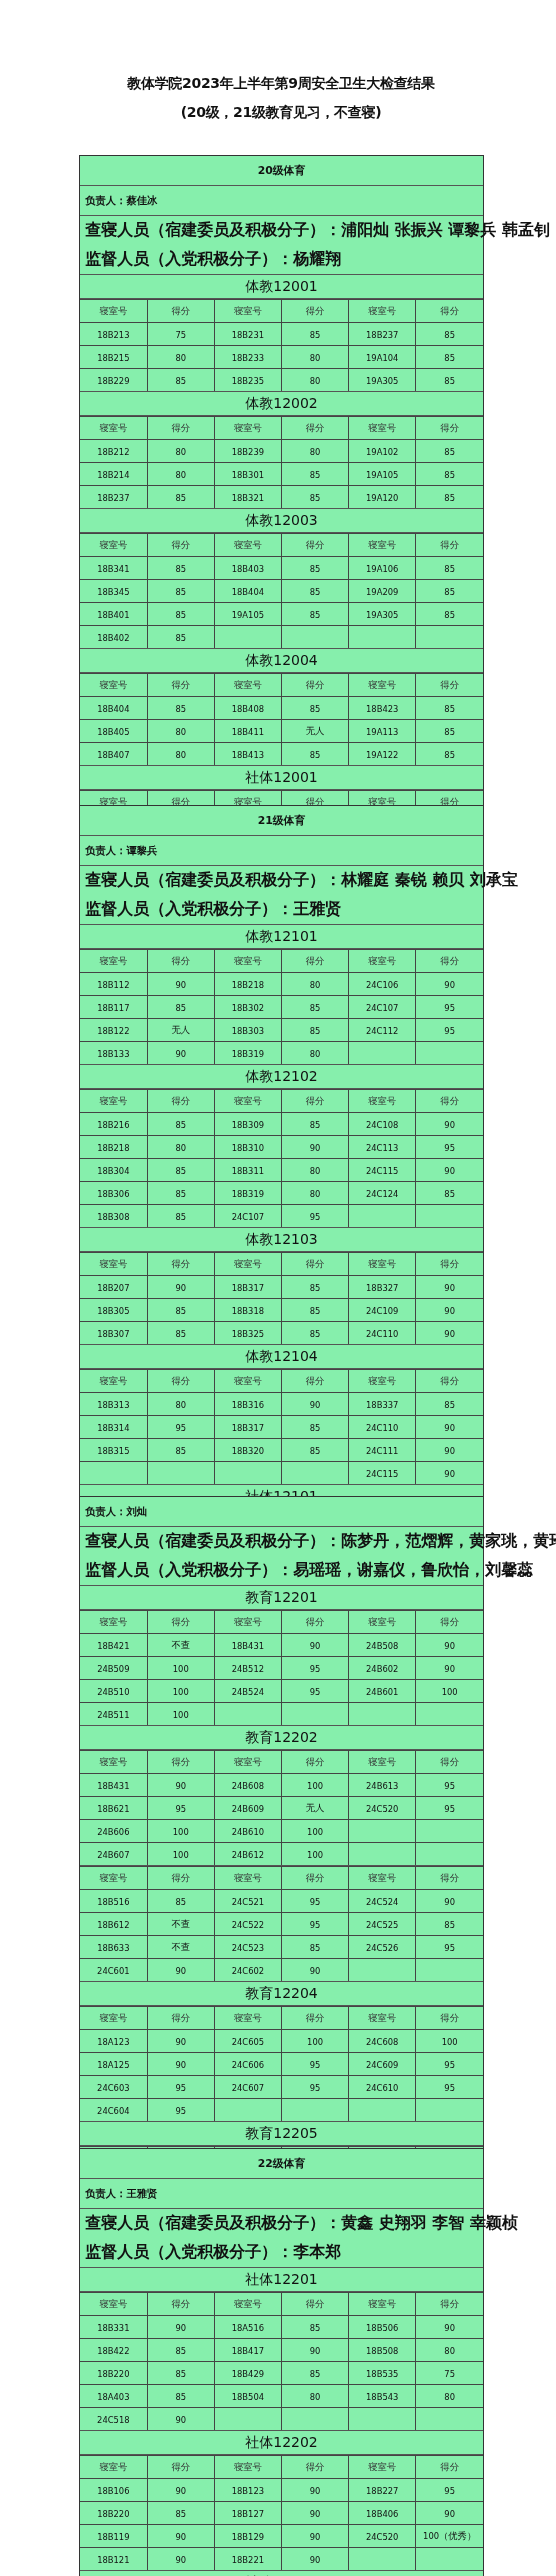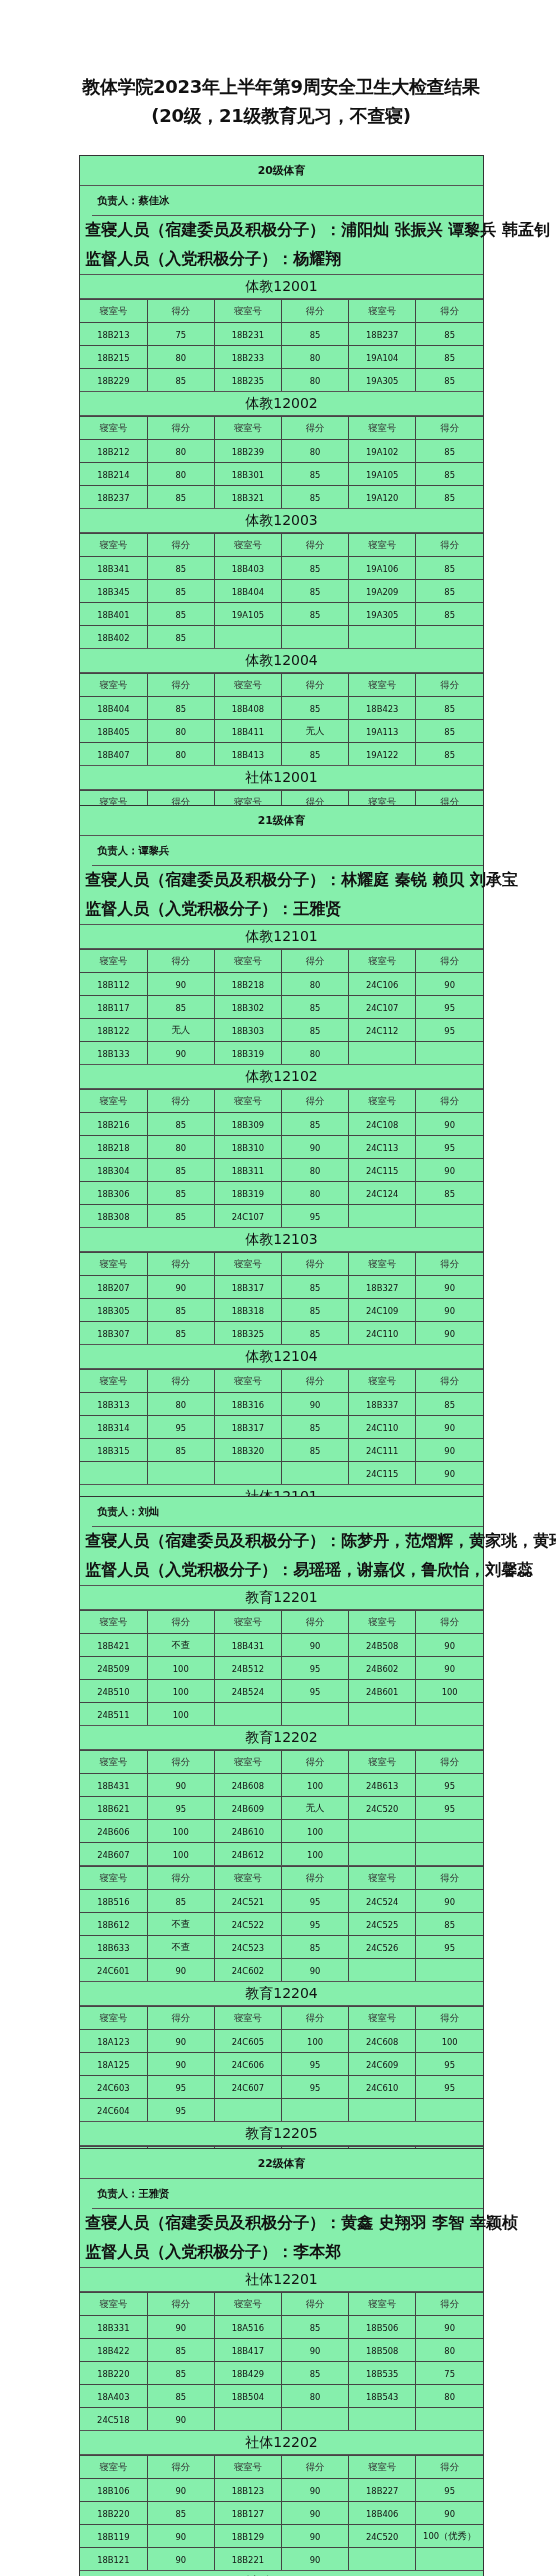--- a/index.html
+++ b/index.html
@@ -1,27 +1,27 @@
 <!DOCTYPE html>
 <html style="font-size:8.2px"><head>
 <meta charset="utf-8">
 <style>
   html, body { margin: 0; padding: 0; background: #ffffff; }
   body { width: 556px; height: 3619px; position: relative; overflow: hidden;
          font-family: "DejaVu Sans", "Liberation Sans", sans-serif; color: #111; }
   .page { position: absolute; left: 79px; top: 0; width: 404px; }
   .doc-title { position: absolute; left: 0; width: 404px; text-align: center; font-weight: bold;
-               font-size: 18px; letter-spacing: -0.3px; color: #111; }
+               font-size: 14px; letter-spacing: -0.3px; color: #111; }
   .t1 { top: 75px; } .t2 { top: 104px; }
 
   .section { position: absolute; left: 0; width: 403px; border: 0.8px solid #333; background: #86efac; }
   .sec-head { height: 29px; border-bottom: 0.8px solid #555; display: flex; align-items: center;
               justify-content: center; font-size: 10.8px; font-weight: bold; }
   .sec-lead { height: 29px; border-bottom: 0.8px solid #555; display: flex; align-items: center;
-              padding-left: 5.2px; font-size: 10.3px; font-weight: bold; margin-left: 12px; }
+              padding-left: 5.2px; font-size: 10.3px; font-weight: bold; }
   .sec-people { border-bottom: 0.8px solid #555; padding: 0 5.2px; }
   .sec-people div { height: 29px; display: flex; align-items: center; font-size: 16px; font-weight: bold; white-space: nowrap; }
 
   .group-title { height: 23px; border-bottom: 0.8px solid #555; display: flex; align-items: center;
                  justify-content: center; font-size: 14px; }
   table.grid { border-collapse: collapse; width: 100%; table-layout: fixed; }
   table.grid td { height: 22px; border: 0.5px solid #444; text-align: center; font-size: 9.3px; padding: 0;
                   font-family: "DejaVu Sans Condensed", "DejaVu Sans", sans-serif; }
   table.grid tr td:first-child { border-left: none; }
   table.grid tr td:last-child { border-right: none; }

